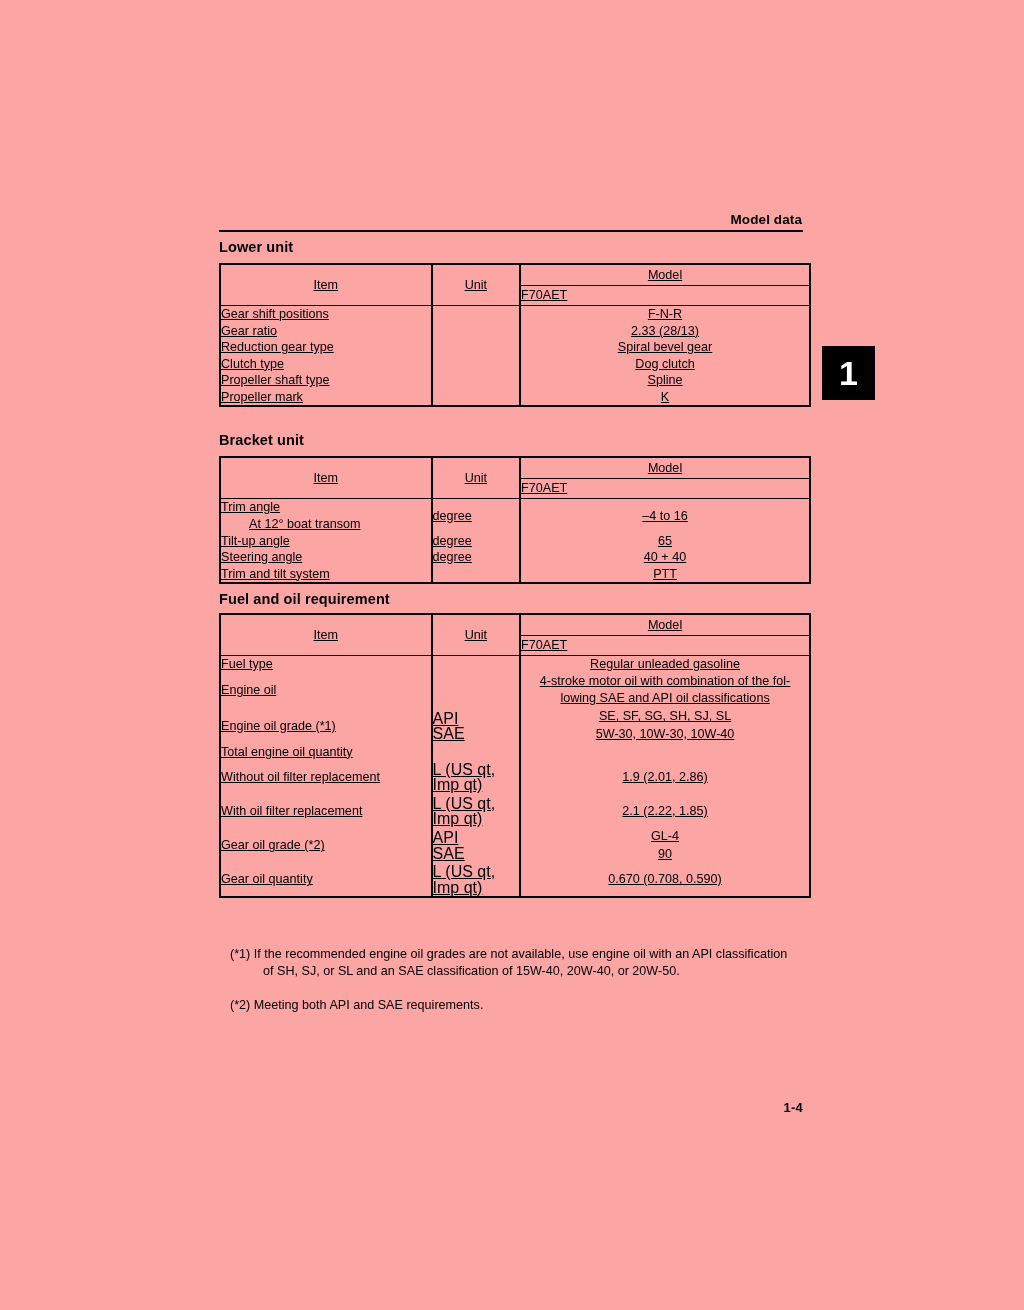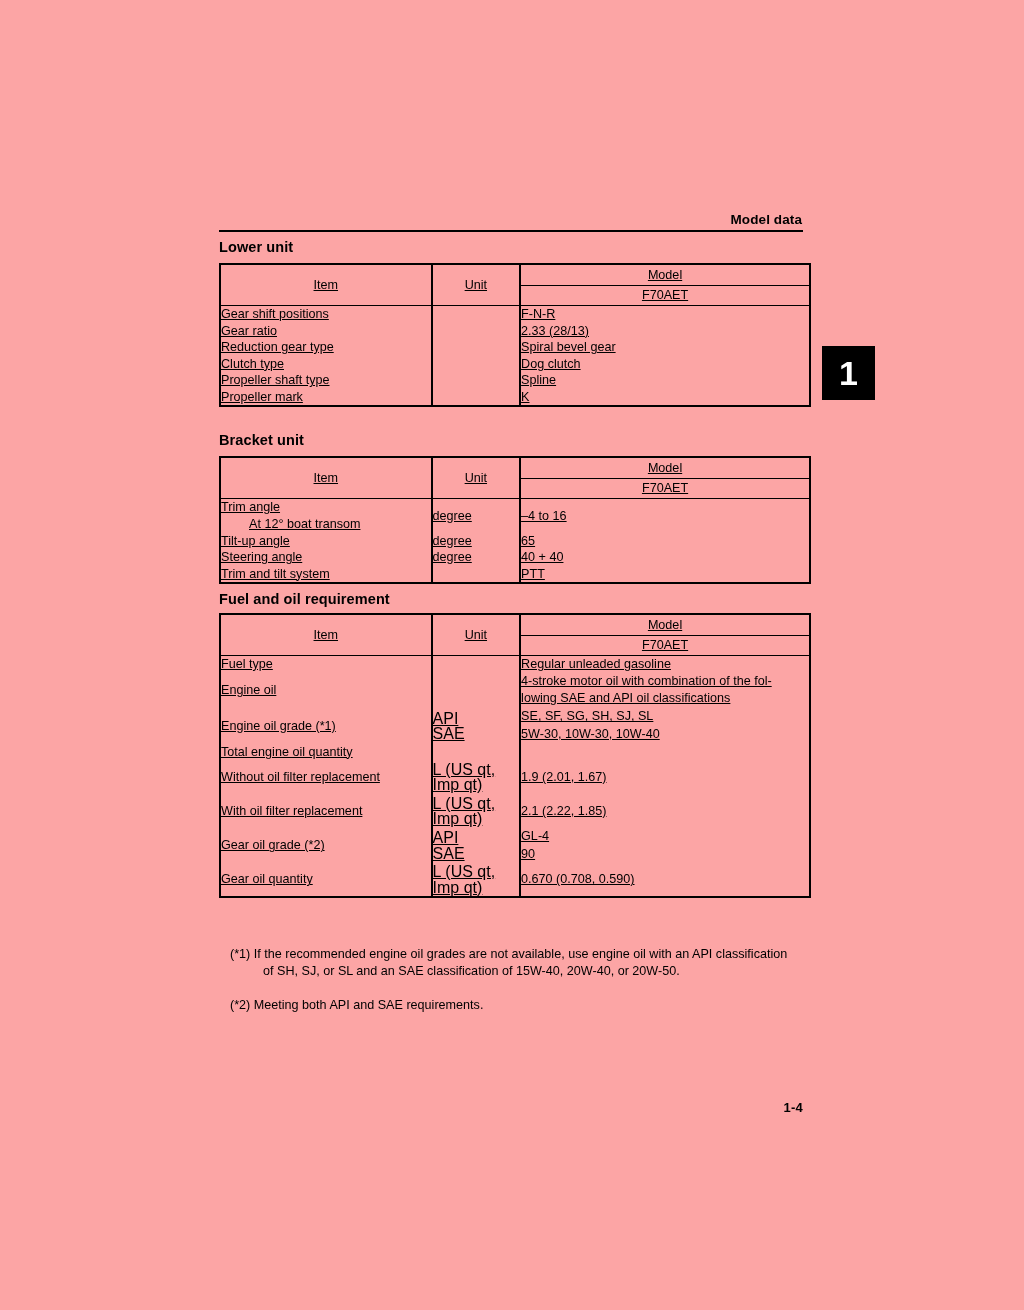--- a/index.html
+++ b/index.html
@@ -96,20 +96,21 @@
     border-right: 2.2px solid #000;
     padding-left: 7px;
     padding-right: 4px;
     text-align: left;
   }
   .cell-unit {
     border-right: 2.2px solid #000;
     padding: 0 2px;
   }
   .cell-model {
+    text-align: center;
     padding: 0 3px;
   }
 
   
   .hdr-row .cell-item,
   .hdr-row .cell-unit {
     text-align: center;
     border-bottom: 1.6px solid #000;
     height: 40px;
   }
@@ -121,21 +122,20 @@
   }
   .model-head-top {
     height: 19px;
     line-height: 19px;
     text-align: center;
     border-bottom: 1.1px solid #000;
   }
   .model-head-bot {
     height: 19px;
     line-height: 19px;
-    text-align: center;
   }
 
   
   .body-row td {
     border-bottom: none;
   }
   .row-h {
     height: 16.6px;
   }
   .indent {
@@ -336,21 +336,21 @@
         <td class="cell-unit"></td>
         <td class="cell-model"></td>
       </tr>
 
       <tr class="body-row" style="height:34px;">
         <td class="cell-item indent">Without oil filter replacement</td>
         <td class="cell-unit unit-two-line">
           <div>L (US qt,</div>
           <div>Imp qt)</div>
         </td>
-        <td class="cell-model">1.9 (2.01, 1.67)</td>
+        <td class="cell-model">1.9 (2.01, 2.86)</td>
       </tr>
 
       <tr class="body-row" style="height:34px;">
         <td class="cell-item indent">With oil filter replacement</td>
         <td class="cell-unit unit-two-line">
           <div>L (US qt,</div>
           <div>Imp qt)</div>
         </td>
         <td class="cell-model">2.1 (2.22, 1.85)</td>
       </tr>

